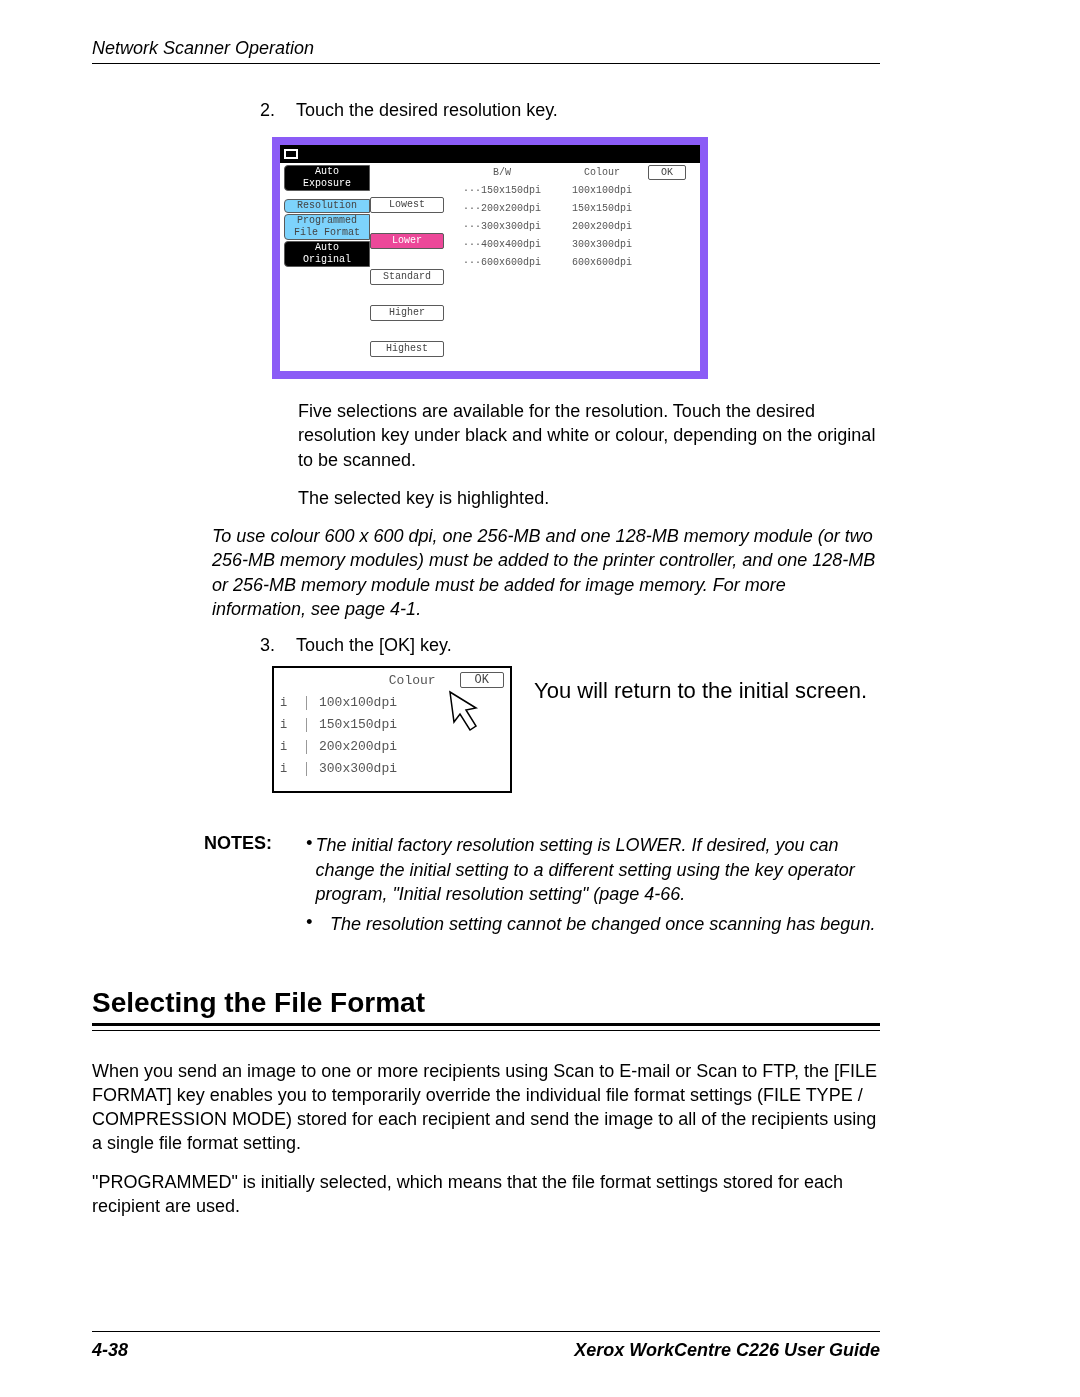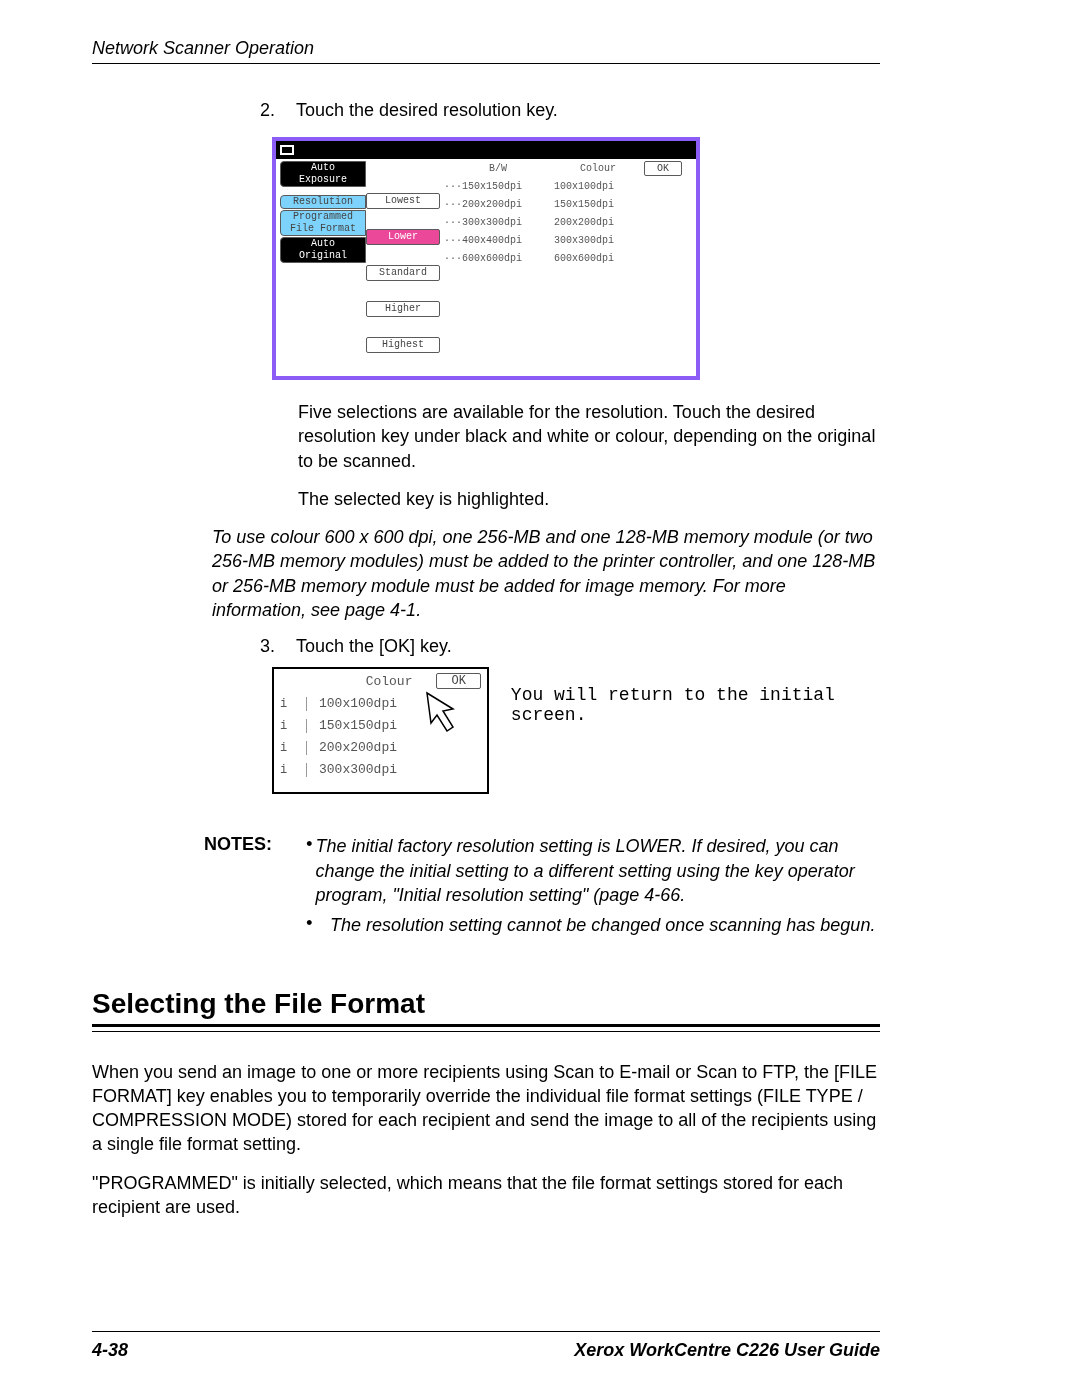--- a/index.html
+++ b/index.html
@@ -32,25 +32,25 @@
     width: 36px;
     font-size: 18px;
   }
   .step-text {
     font-size: 18px;
     flex: 1;
   }
   .screen1 {
     margin-left: 180px;
     width: 420px;
-    border: 4px solid #8b5cf6;
+    border: 8px solid #8b5cf6;
     background: #fff;
     font-family: "Courier New", monospace;
     font-size: 11px;
-    padding-bottom: 21px;
+    padding-bottom: 12px;
     margin-bottom: 20px;
   }
   .screen1-titlebar {
     background: #000;
     height: 14px;
     display: flex;
     align-items: center;
     padding: 2px 4px;
   }
   .screen1-titlebar svg { display: block; }
@@ -116,21 +116,21 @@
     display: flex;
     flex-direction: column;
     gap: 2px;
     margin-top: 1px;
     margin-left: 2px;
   }
   .bwcol .cell, .colorcol .cell {
     font-size: 10px;
     color: #555;
     line-height: 16px;
-    text-align: left;
+    text-align: center;
     padding-left: 2px;
   }
   .colorcol {
     width: 90px;
     display: flex;
     flex-direction: column;
     gap: 2px;
     margin-top: 1px;
   }
   .okcol {
@@ -219,23 +219,22 @@
   .screen2 .row .v {
     color: #555;
     font-size: 13px;
   }
   .cursor-svg {
     position: absolute;
     top: 20px;
     right: 24px;
   }
   .side-text {
-    font-size: 18px;
-    margin-top: 18px;
-    font-family: Liberation Mono, monospace;
+    font-size: 22px;
+    margin-top: 12px;
   }
   .notes-row {
     display: flex;
     margin-left: 112px;
     margin-bottom: 44px;
   }
   .notes-label {
     font-weight: bold;
     font-size: 18px;
     width: 102px;

